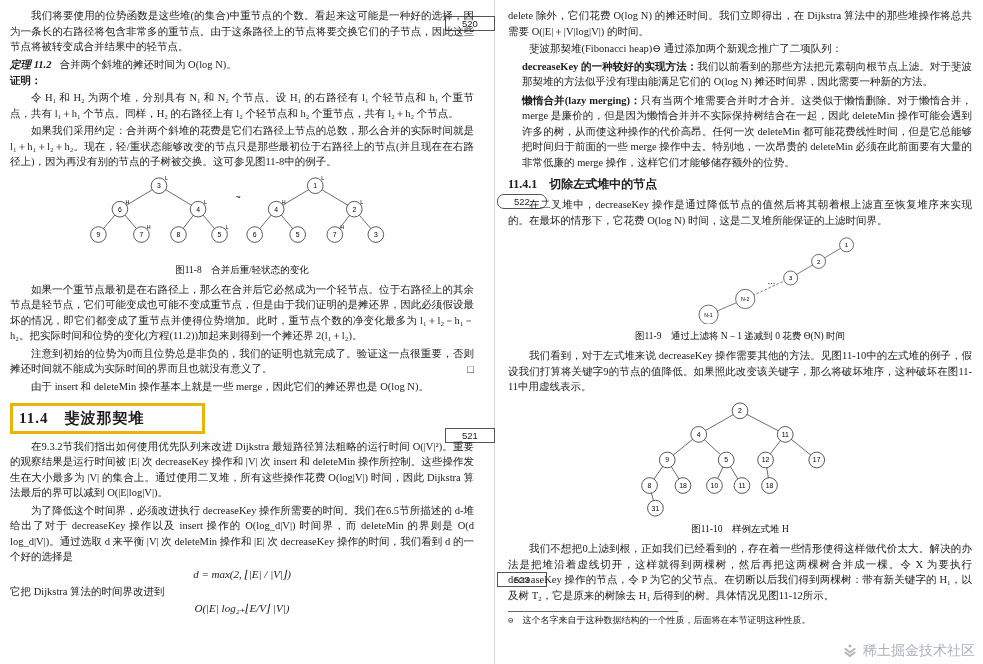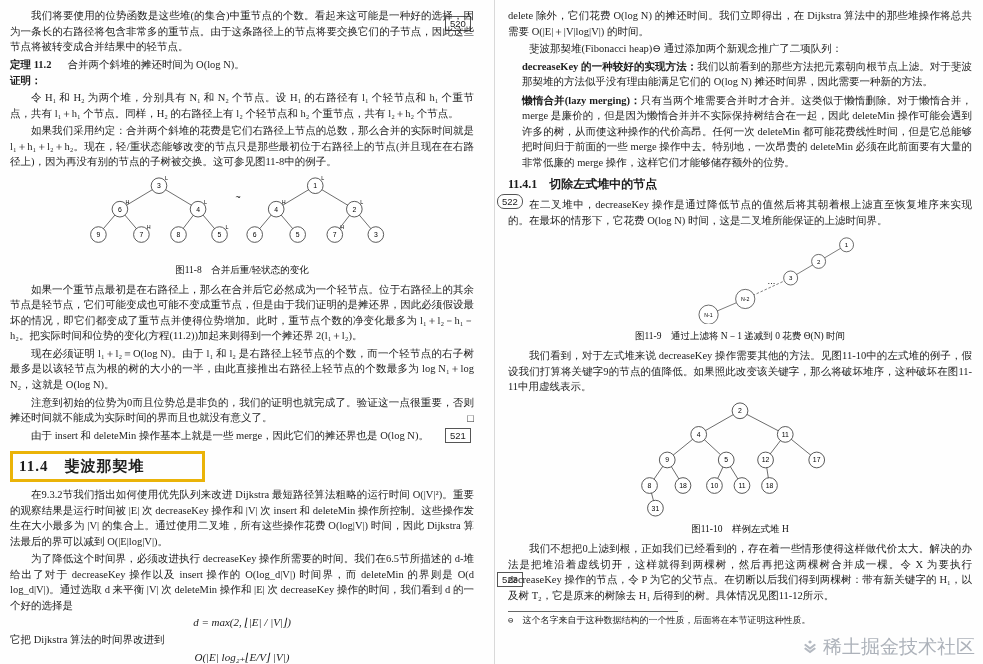--- a/index.html
+++ b/index.html
@@ -8,21 +8,21 @@
   .page { position:relative; width:983px; height:664px; background:#fefefe; overflow:hidden; }
   .gutter { position:absolute; left:494px; top:0; width:1px; height:664px; background:#d9d9d9; }
 
   .col { position:absolute; top:8px; width:464px; }
   .col-left  { left:10px; }
   .col-right { left:508px; }
 
   p.body { font-size:10.5px; line-height:1.48; text-align:justify; margin:0 0 2px 0; }
   p.ind  { text-indent:2em; }
   .theorem { margin-top:4px; }
-  .theorem b { margin-right:16px; }
+  .theorem b { margin-right:8px;font-style:italic; }
   .prooflabel { font-weight:bold; font-size:10.5px; margin:2px 0; }
   .qed { float:right; font-size:11px; }
 
   .formula { text-align:center; font-size:11px; font-style:italic; margin:3px 0;
              font-family:"Liberation Serif", "DejaVu Serif", serif; }
 
   .figure { text-align:center; margin:4px 0 2px 0; }
   .figure svg { display:inline-block; }
   .fig8 svg  { width:352px; height:84px; }
   .fig9 svg  { width:262px; height:92px; }
@@ -30,32 +30,32 @@
   .caption { font-size:9.5px; text-align:center; margin:1px 0 5px 0; color:#111; }
 
   .h-major { font-size:15px; font-weight:bold; margin:0; letter-spacing:1px; }
   .red-annotation { display:inline-block; border:3px solid #eab308; padding:3px 58px 3px 6px; margin:6px 0 5px 0; }
   .h-minor { font-size:12px; font-weight:bold; margin:6px 0 4px 0; }
 
   .list-item { font-size:10.5px; line-height:1.48; text-align:justify; margin:0 0 3px 0; padding-left:14px; }
   .list-item .li-title { font-weight:bold; }
 
   .marker { position:absolute; border:1px solid #555; background:#fff; font-size:9.5px;
-            padding:0px 4px; line-height:13px; font-family:"Liberation Sans", sans-serif; color:#222; }
+            padding:0px 16px; line-height:13px; font-family:"Liberation Sans", sans-serif; color:#222; }
   .m520 { left:445px; top:16px; }
   .m521 { left:445px; top:428px; }
   .m522 { left:497px; top:194px;border-radius:7px; }
   .m523 { left:497px; top:572px; }
 
   .footnote-block { margin-top:8px;font-family:Liberation Mono, monospace; }
   .footnote-rule { width:170px; height:1px; background:#666; margin-bottom:3px; }
   .footnote { font-size:9px; line-height:1.4; color:#222; margin:0; }
 
   .watermark { position:absolute; right:8px; bottom:4px; display:flex; align-items:center; gap:5px;
-               color:#adb2ba; font-size:19px; font-family:"Liberation Sans", sans-serif; }
+               color:#adb2ba; font-size:14px; font-family:"Liberation Sans", sans-serif; }
   .watermark svg { display:block; }
 </style>
 </head>
 <body>
 
 <div class="page">
 
   <div class="gutter"></div>
 
   <div class="marker m520">520</div>
@@ -120,21 +120,20 @@
           <text x="275" y="62" text-anchor="middle" dominant-baseline="central" font-size="7" font-family="&quot;Liberation Sans&quot;, sans-serif">7</text>
           <text x="282.6" y="54.4" text-anchor="middle" dominant-baseline="central" font-size="5.5" font-family="&quot;Liberation Sans&quot;, sans-serif">H</text>
           <circle cx="317" cy="62" r="8" fill="#ffffff" stroke="#444444" stroke-width="0.9"></circle>
           <text x="317" y="62" text-anchor="middle" dominant-baseline="central" font-size="7" font-family="&quot;Liberation Sans&quot;, sans-serif">3</text>
           <text x="176" y="24" text-anchor="middle" dominant-baseline="central" font-size="9" font-family="&quot;Liberation Sans&quot;, sans-serif">~</text>
         </svg>
     </div>
     <div class="caption">图11-8　合并后重/轻状态的变化</div>
 
     <p class="body ind">如果一个重节点最初是在右路径上，那么在合并后它必然成为一个轻节点。位于右路径上的其余节点是轻节点，它们可能变成也可能不变成重节点，但是由于我们证明的是摊还界，因此必须假设最坏的情况，即它们都变成了重节点并使得位势增加。此时，重节点个数的净变化最多为 l₁＋l₂－h₁－h₂。把实际时间和位势的变化(方程(11.2))加起来则得到一个摊还界 2(l₁＋l₂)。</p>
-    <p class="body ind">现在必须证明 l₁＋l₂＝O(log N)。由于 l₁ 和 l₂ 是右路径上轻节点的个数，而一个轻节点的右子树最多是以该轻节点为根的树的大小的一半，由此直接推出右路径上轻节点的个数最多为 log N₁＋log N₂，这就是 O(log N)。</p>
     <p class="body ind"><span>注意到初始的位势为0而且位势总是非负的，我们的证明也就完成了。验证这一点很重要，否则摊还时间就不能成为实际时间的界而且也就没有意义了。</span><span class="qed">□</span></p>
     <p class="body ind">由于 insert 和 deleteMin 操作基本上就是一些 merge，因此它们的摊还界也是 O(log N)。</p>
 
     <div class="red-annotation">
       <h2 class="h-major">11.4　斐波那契堆</h2>
     </div>
 
     <p class="body ind">在9.3.2节我们指出如何使用优先队列来改进 Dijkstra 最短路径算法粗略的运行时间 O(|V|²)。重要的观察结果是运行时间被 |E| 次 decreaseKey 操作和 |V| 次 insert 和 deleteMin 操作所控制。这些操作发生在大小最多为 |V| 的集合上。通过使用二叉堆，所有这些操作花费 O(log|V|) 时间，因此 Dijkstra 算法最后的界可以减到 O(|E|log|V|)。</p>
     <p class="body ind">为了降低这个时间界，必须改进执行 decreaseKey 操作所需要的时间。我们在6.5节所描述的 d-堆给出了对于 decreaseKey 操作以及 insert 操作的 O(log_d|V|) 时间界，而 deleteMin 的界则是 O(d log_d|V|)。通过选取 d 来平衡 |V| 次 deleteMin 操作和 |E| 次 decreaseKey 操作的时间，我们看到 d 的一个好的选择是</p>
     <div class="formula">d = max(2, ⌊|E| / |V|⌋)</div>

